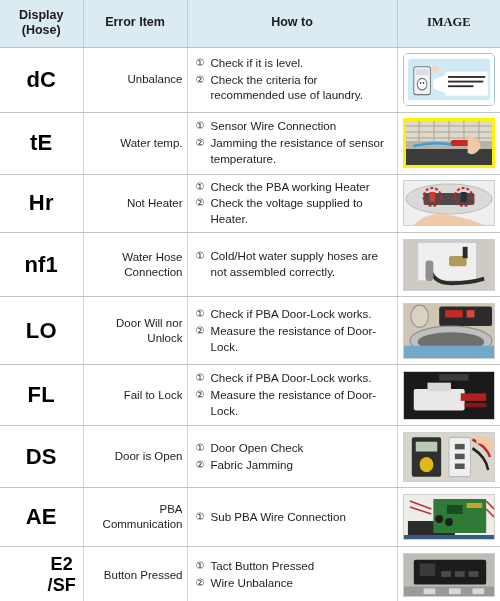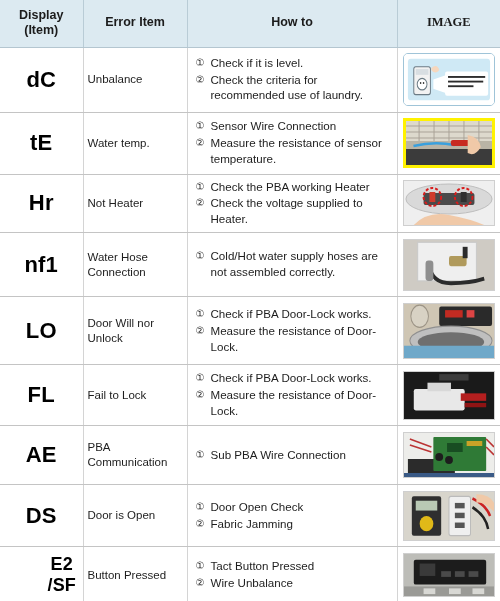--- a/index.html
+++ b/index.html
@@ -52,21 +52,21 @@
   .cell-display {
     text-align: center;
     font-size: 22px;
     font-weight: bold;
     color: #000000;
     letter-spacing: 0.2px;
   }
   .cell-display.small { font-size: 18px; padding-left: 41px; }
 
   .cell-item {
-    text-align: left;
+    text-align: right;
     font-size: 11.5px;
     color: #1d1d1d;
     line-height: 1.3;
     padding: 14px 4px;
   }
 
   .cell-howto {
     padding: 4px 6px 4px 8px;
     vertical-align: middle;
   }
@@ -117,21 +117,21 @@
   <colgroup>
     <col class="c-display">
       <col class="c-item">
       <col class="c-howto">
       <col class="c-image">
   </colgroup>
   <thead>
     <tr>
       <th class="hdr-display">
         <span>Display</span>
-        <span>(Item)</span>
+        <span>(Hose)</span>
       </th>
       <th>Error Item</th>
       <th>How to</th>
       <th>IMAGE</th>
     </tr>
   </thead>
   <tbody id="tbody">
       <tr style="height: 65px;">
         <td class="cell-display">dC</td>
         <td class="cell-item">Unbalance</td>
@@ -170,21 +170,21 @@
       <tr style="height: 62px;">
         <td class="cell-display">tE</td>
         <td class="cell-item">Water temp.</td>
         <td class="cell-howto">
           <div class="step">
             <span class="step-num">①</span>
             <span class="step-txt">Sensor Wire Connection</span>
           </div>
           <div class="step">
             <span class="step-num">②</span>
-            <span class="step-txt">Measure the resistance of sensor temperature.</span>
+            <span class="step-txt">Jamming the resistance of sensor temperature.</span>
           </div>
         </td>
         <td class="cell-image">
           <div class="thumb yellow" style="height: 50px;">
             <svg viewBox="0 0 92 44" preserveAspectRatio="none">
               <rect width="92" height="44" fill="#b9b4a6"></rect>
               <rect x="0" y="0" width="92" height="20" fill="#ddd9cd"></rect>
               <g stroke="#a9a296" stroke-width="1">
                 <line x1="0" y1="5" x2="92" y2="5"></line>
                 <line x1="0" y1="11" x2="92" y2="11"></line>
@@ -300,20 +300,51 @@
               <rect width="92" height="44" fill="#1a1a1a"></rect>
               <rect x="10" y="16" width="52" height="20" rx="2" fill="#e8e8e8"></rect>
               <rect x="24" y="10" width="24" height="8" fill="#d8d8d8"></rect>
               <rect x="58" y="20" width="26" height="7" fill="#b41f1f"></rect>
               <rect x="62" y="29" width="22" height="4" fill="#8f1414"></rect>
               <rect x="36" y="2" width="30" height="6" fill="#3c3c3c"></rect>
             </svg>
           </div>
         </td>
       </tr>
+      <tr style="height: 62px;">
+        <td class="cell-display">DS</td>
+        <td class="cell-item">Door is Open</td>
+        <td class="cell-howto">
+          <div class="step">
+            <span class="step-num">①</span>
+            <span class="step-txt">Door Open Check</span>
+          </div>
+          <div class="step">
+            <span class="step-num">②</span>
+            <span class="step-txt">Fabric Jamming</span>
+          </div>
+        </td>
+        <td class="cell-image">
+          <div class="thumb" style="height: 50px;">
+            <svg viewBox="0 0 92 44" preserveAspectRatio="none">
+              <rect width="92" height="44" fill="#d8d5cc"></rect>
+              <rect x="8" y="4" width="30" height="36" rx="2" fill="#2f2f2f"></rect>
+              <rect x="12" y="8" width="22" height="9" fill="#b9c9b4"></rect>
+              <circle cx="23" cy="29" r="7" fill="#e0b918"></circle>
+              <rect x="46" y="4" width="22" height="36" rx="2" fill="#efefef" stroke="#bbb"></rect>
+              <rect x="52" y="10" width="10" height="5" fill="#555"></rect>
+              <rect x="52" y="19" width="10" height="5" fill="#555"></rect>
+              <rect x="52" y="28" width="10" height="5" fill="#555"></rect>
+              <path d="M70 6 q14 6 18 16" stroke="#c22" stroke-width="2.5" fill="none"></path>
+              <path d="M70 14 q14 8 16 20" stroke="#222" stroke-width="2.5" fill="none"></path>
+              <path d="M74 2 q14 0 18 8 l0 8 q-12 -10 -18 -8z" fill="#f0c9a8"></path>
+            </svg>
+          </div>
+        </td>
+      </tr>
       <tr style="height: 58px;">
         <td class="cell-display">AE</td>
         <td class="cell-item">PBA Communication</td>
         <td class="cell-howto">
           <div class="step">
             <span class="step-num">①</span>
             <span class="step-txt">Sub PBA Wire Connection</span>
           </div>
         </td>
         <td class="cell-image">
@@ -330,51 +361,20 @@
                 <line x1="6" y1="6" x2="28" y2="14"></line>
                 <line x1="6" y1="12" x2="28" y2="19"></line>
                 <line x1="84" y1="6" x2="92" y2="14"></line>
                 <line x1="84" y1="14" x2="92" y2="22"></line>
               </g>
               <rect x="0" y="40" width="92" height="4" fill="#3a5a86"></rect>
             </svg>
           </div>
         </td>
       </tr>
-      <tr style="height: 62px;">
-        <td class="cell-display">DS</td>
-        <td class="cell-item">Door is Open</td>
-        <td class="cell-howto">
-          <div class="step">
-            <span class="step-num">①</span>
-            <span class="step-txt">Door Open Check</span>
-          </div>
-          <div class="step">
-            <span class="step-num">②</span>
-            <span class="step-txt">Fabric Jamming</span>
-          </div>
-        </td>
-        <td class="cell-image">
-          <div class="thumb" style="height: 50px;">
-            <svg viewBox="0 0 92 44" preserveAspectRatio="none">
-              <rect width="92" height="44" fill="#d8d5cc"></rect>
-              <rect x="8" y="4" width="30" height="36" rx="2" fill="#2f2f2f"></rect>
-              <rect x="12" y="8" width="22" height="9" fill="#b9c9b4"></rect>
-              <circle cx="23" cy="29" r="7" fill="#e0b918"></circle>
-              <rect x="46" y="4" width="22" height="36" rx="2" fill="#efefef" stroke="#bbb"></rect>
-              <rect x="52" y="10" width="10" height="5" fill="#555"></rect>
-              <rect x="52" y="19" width="10" height="5" fill="#555"></rect>
-              <rect x="52" y="28" width="10" height="5" fill="#555"></rect>
-              <path d="M70 6 q14 6 18 16" stroke="#c22" stroke-width="2.5" fill="none"></path>
-              <path d="M70 14 q14 8 16 20" stroke="#222" stroke-width="2.5" fill="none"></path>
-              <path d="M74 2 q14 0 18 8 l0 8 q-12 -10 -18 -8z" fill="#f0c9a8"></path>
-            </svg>
-          </div>
-        </td>
-      </tr>
       <tr style="height: 56px;">
         <td class="cell-display small">E2 /SF</td>
         <td class="cell-item">Button Pressed</td>
         <td class="cell-howto">
           <div class="step">
             <span class="step-num">①</span>
             <span class="step-txt">Tact Button Pressed</span>
           </div>
           <div class="step">
             <span class="step-num">②</span>

